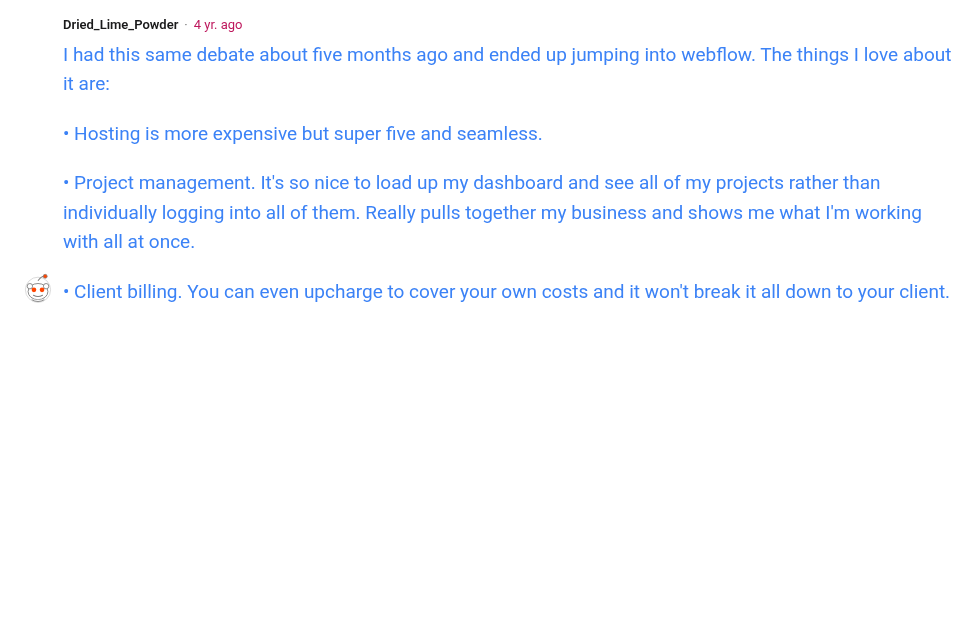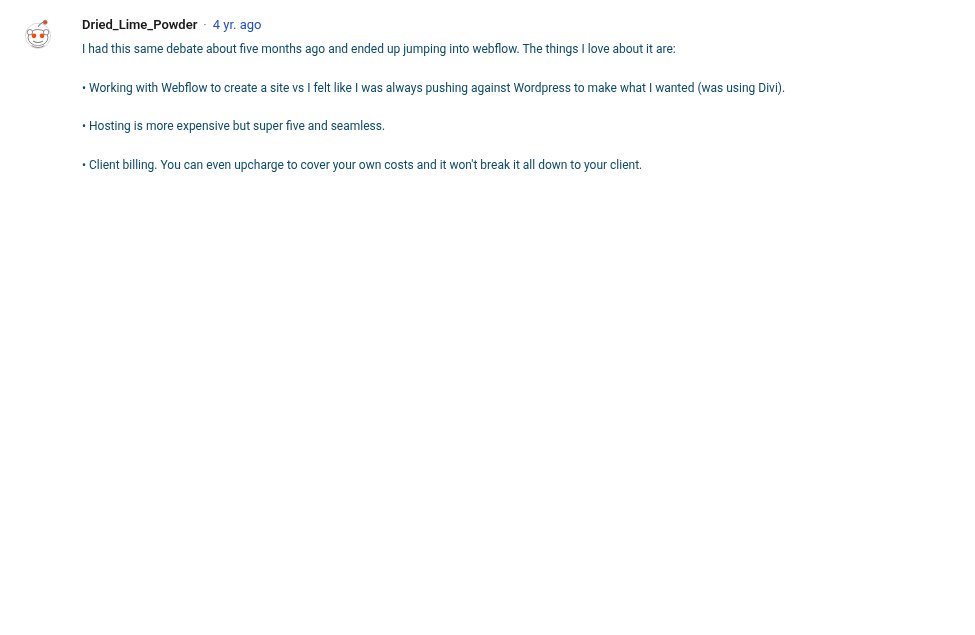--- a/index.html
+++ b/index.html
@@ -9,21 +9,22 @@
     }
     body {
       font-family: -apple-system, BlinkMacSystemFont, "Segoe UI", Roboto, Helvetica, Arial, sans-serif;
       background: #ffffff;
       color: #1a1a1b;
       padding: 16px 20px;
       width: 975px;
     }
     .comment {
       display: flex;
-      gap: 26px;
+      gap: 7px;
+      align-items: flex-end;
     }
     .avatar {
       flex-shrink: 0;
       width: 36px;
       height: 36px;
     }
     .avatar svg {
       width: 36px;
       height: 36px;
     }
@@ -41,26 +42,26 @@
     }
     .username {
       font-weight: 600;
       color: #1a1a1b;
       text-decoration: none;
     }
     .separator {
       color: #7c7c7c;
     }
     .timestamp {
-      color: #1d4ed8;
+      color: #be185d;
     }
     .comment-text p {
-      font-size: 12px;
+      font-size: 19px;
       line-height: 1.55;
-      color: #0c4a6e;
+      color: #3b82f6;
       margin-bottom: 20px;
     }
     .comment-text p:last-child {
       margin-bottom: 0;
     }
   </style>
 </head>
 <body>
 
 <div class="comment">
@@ -85,18 +86,18 @@
     </svg>
   </div>
   <div class="comment-body">
     <div class="comment-header">
       <a href="#" class="username">Dried_Lime_Powder</a>
       <span class="separator">·</span>
       <span class="timestamp">4 yr. ago</span>
     </div>
     <div class="comment-text">
       <p>I had this same debate about five months ago and ended up jumping into webflow. The things I love about it are:</p>
-      <p>• Working with Webflow to create a site vs I felt like I was always pushing against Wordpress to make what I wanted (was using Divi).</p>
       <p>• Hosting is more expensive but super five and seamless.</p>
+      <p>• Project management. It's so nice to load up my dashboard and see all of my projects rather than individually logging into all of them. Really pulls together my business and shows me what I'm working with all at once.</p>
       <p>• Client billing. You can even upcharge to cover your own costs and it won't break it all down to your client.</p>
     </div>
   </div>
 </div>
 
 </body></html>

